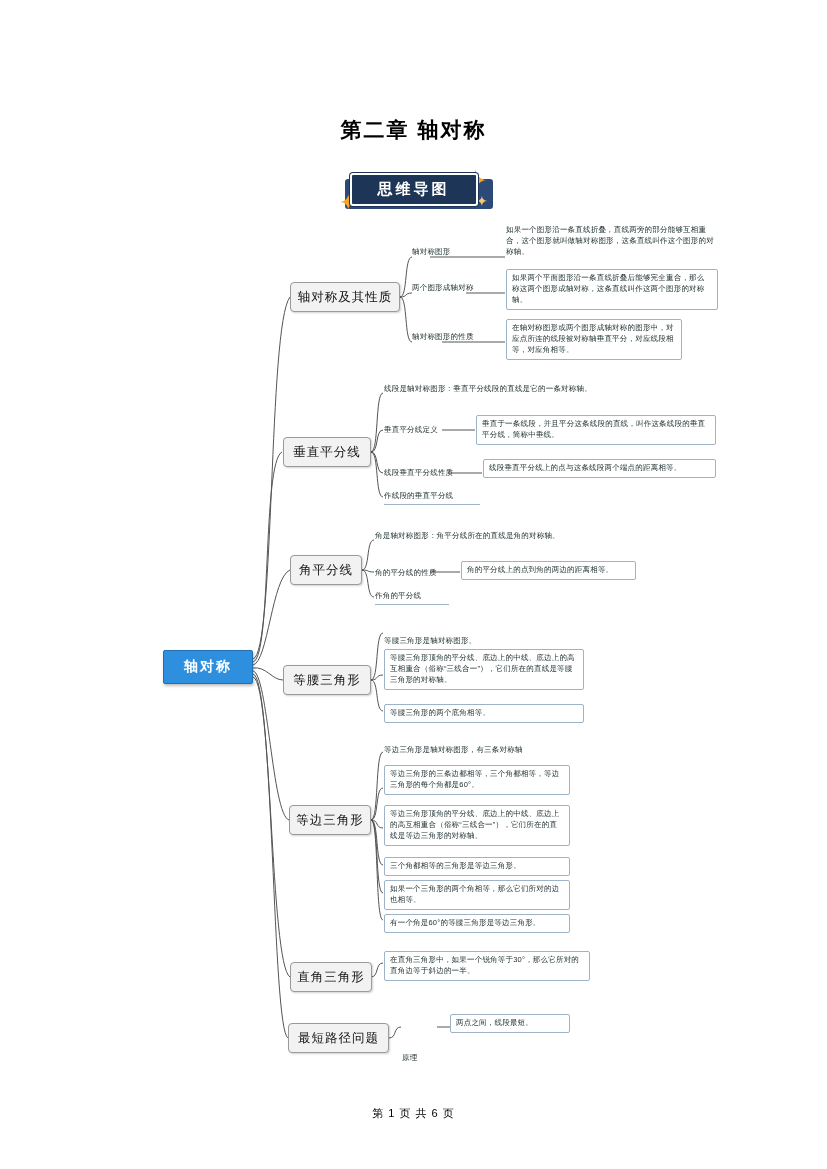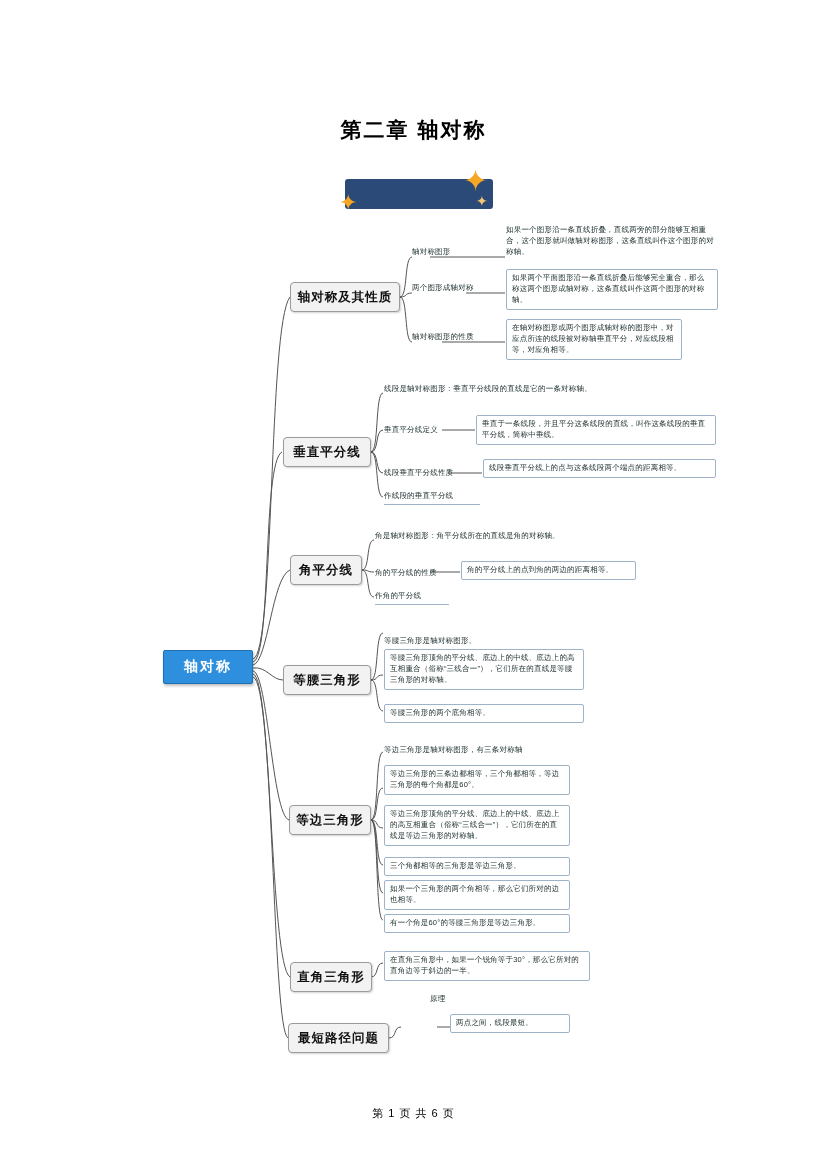--- a/index.html
+++ b/index.html
@@ -121,21 +121,21 @@
     justify-content: center;
     box-shadow: 1px 2px 3px rgba(0,0,0,.25);
   }
 
   
   .l1 {
     background: #f2f2f2;
     border: 1px solid #9a9a9a;
     border-radius: 4px;
     font-size: 12.5px;
-    font-weight: bold;
+    font-weight: normal;
     color: #111;
     letter-spacing: 1px;
     display: flex;
     align-items: center;
     justify-content: center;
     box-shadow: 1px 1px 2px rgba(0,0,0,.18);
     text-align: left;
     padding: 0 6px;
   }
 
@@ -180,20 +180,21 @@
 
 <div class="page">
 
   <div class="doc-title">第二章 轴对称</div>
 
   <div class="banner-wrap">
     <div class="star s1">✦</div>
     <div class="star s2">✦</div>
     <div class="star s3">✦</div>
     <div class="banner-shadow"></div>
+    <div class="banner">思维导图</div>
   </div>
 
   <div class="map">
 
     <svg viewBox="0 0 827 850" xmlns="http://www.w3.org/2000/svg">
       <g fill="none" stroke="#555" stroke-width="1">
 
         <path d="M253 434 C 275 430, 268 100, 290 72"></path>
         <path d="M253 437 C 272 432, 262 237, 282 227"></path>
         <path d="M253 440 C 268 437, 272 352, 290 345"></path>
@@ -294,19 +295,19 @@
     <div class="node l2-box" style="left:384px; top:655px; width:186px;">如果一个三角形的两个角相等，那么它们所对的边也相等。</div>
 
     <div class="node l2-box" style="left:384px; top:689px; width:186px;">有一个角是60°的等腰三角形是等边三角形。</div>
 
     <div class="node l1" style="left:290px; top:737px; width:82px; height:30px;">直角三角形</div>
 
     <div class="node l2-box" style="left:384px; top:726px; width:206px;">在直角三角形中，如果一个锐角等于30°，那么它所对的直角边等于斜边的一半。</div>
 
     <div class="node l1" style="left:288px; top:798px; width:101px; height:30px;">最短路径问题</div>
 
-    <div class="node l2-text" style="left:402px; top:769px; width:36px;margin-left:28px;">原理</div>
+    <div class="node l2-text" style="left:402px; top:828px; width:36px;">原理</div>
     <div class="node l2-box" style="left:450px; top:789px; width:120px;">两点之间，线段最短。</div>
 
   </div>
 
   <div class="footer">第 1 页 共 6 页</div>
 </div>
 
 </body></html>

